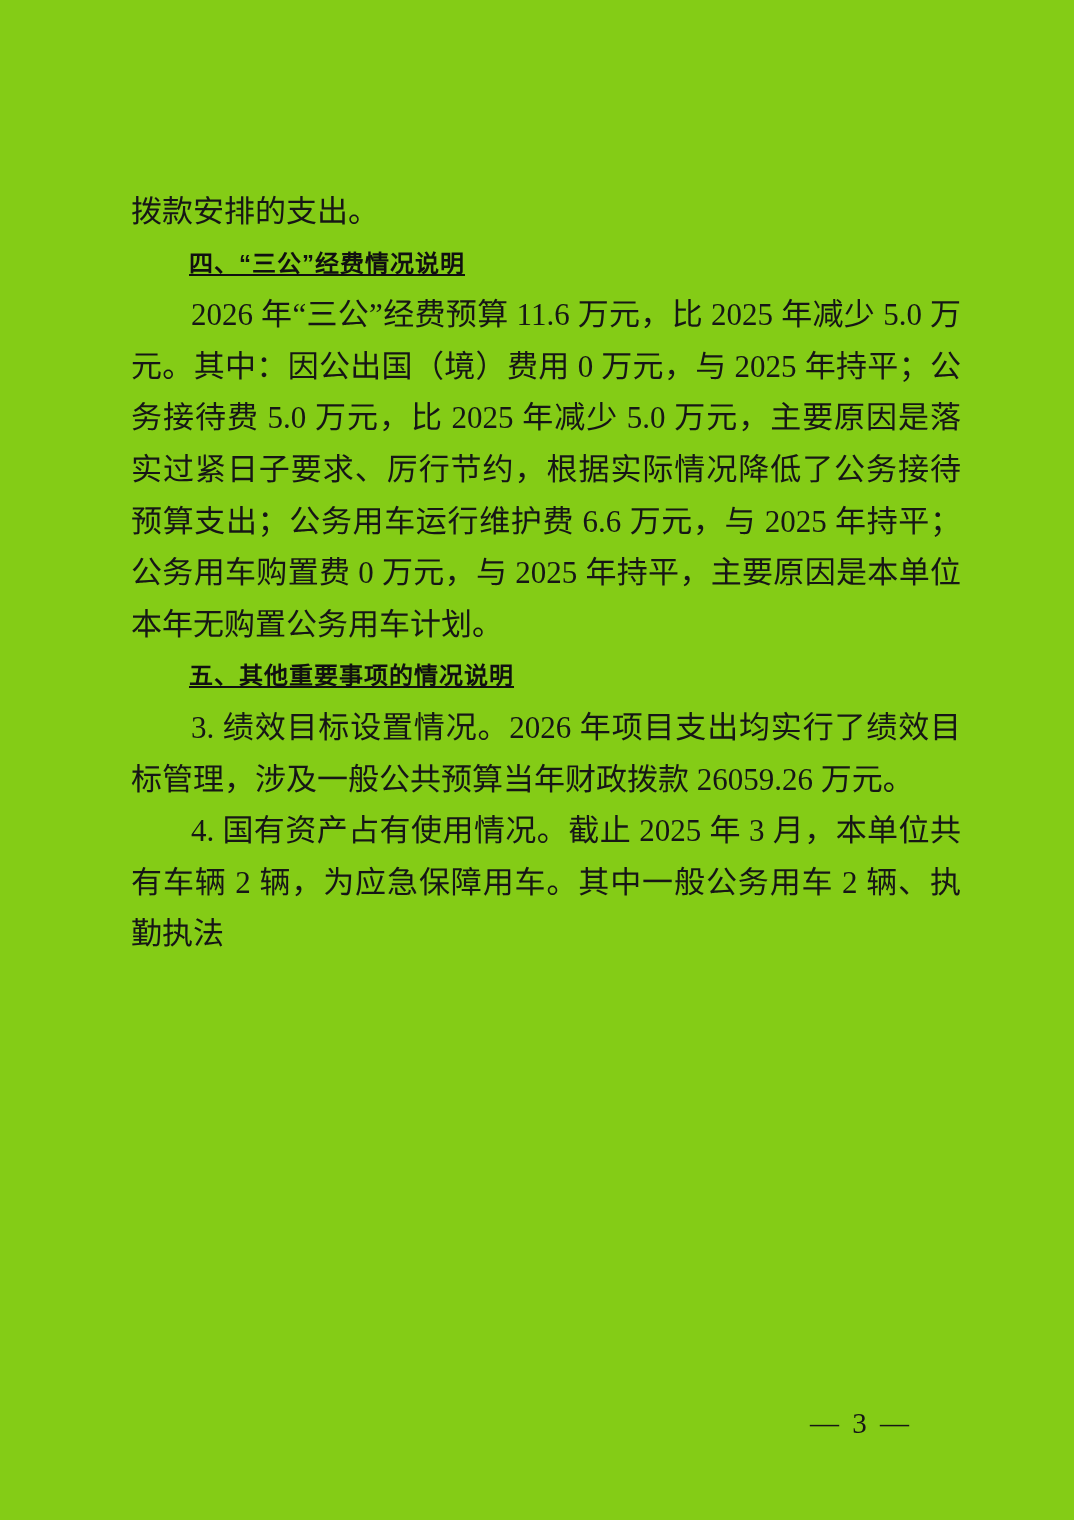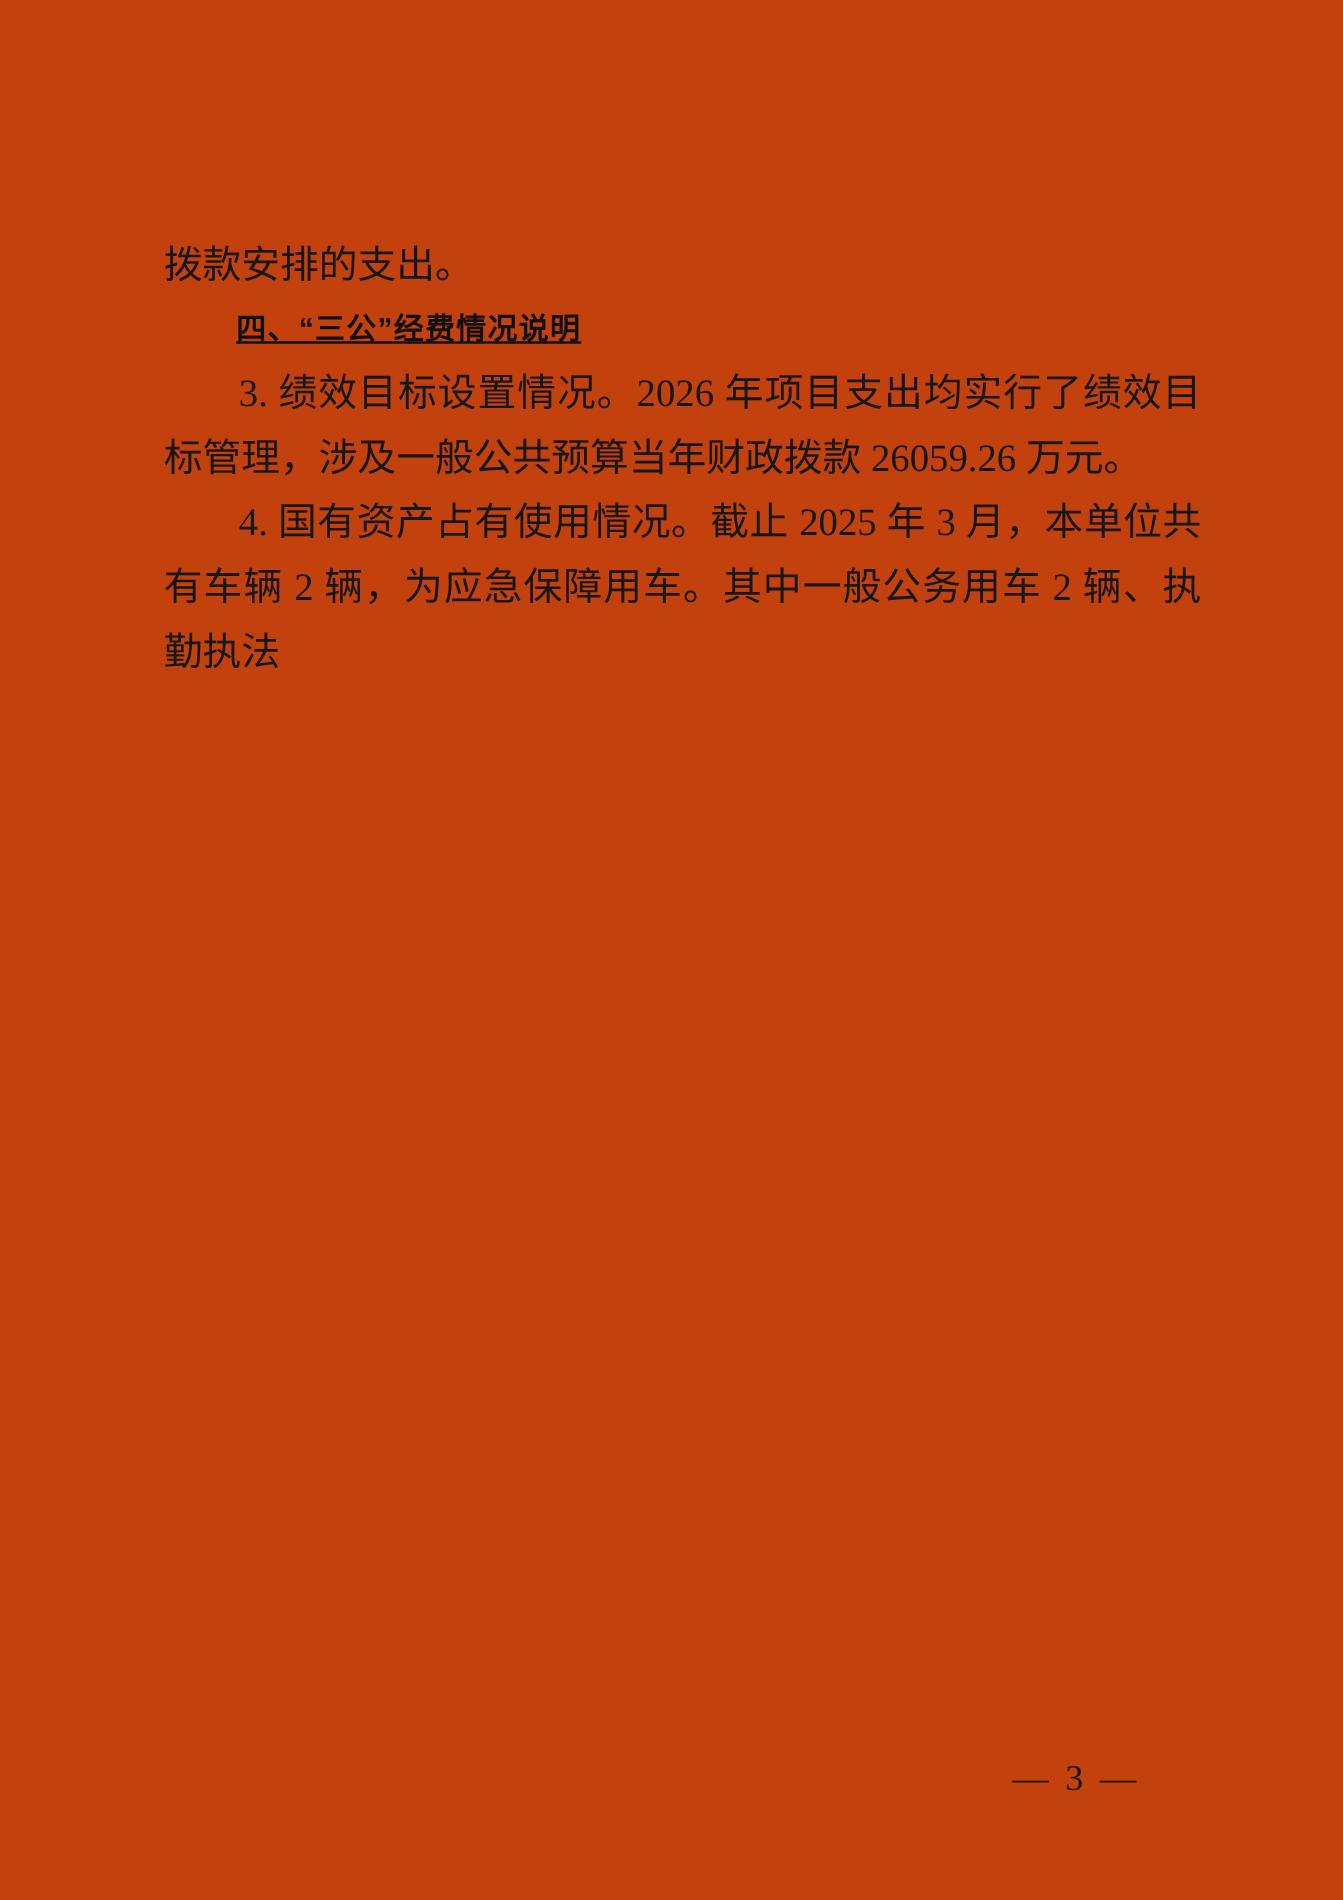--- a/index.html
+++ b/index.html
@@ -4,21 +4,21 @@
 <style>
   html, body {
     margin: 0;
     padding: 0;
     background: #ffffff;
   }
   .page {
     position: relative;
     width: 1074px;
     height: 1520px;
-    background: #c2410c;
+    background: #84cc16;
     overflow: hidden;
     color: #161616;
   }
   .content {
     position: absolute;
     left: 131px;
     top: 186px;
     width: 830px;
   }
   p.body {
@@ -59,21 +59,23 @@
 </style>
 </head>
 <body>
 
 <div class="page">
   <main class="content">
     <p class="body">拨款安排的支出。</p>
 
     <h2 class="heading">四、“三公”经费情况说明</h2>
 
+    <p class="body indent">2026 年“三公”经费预算 11.6 万元，比 2025 年减少 5.0 万元。其中：因公出国（境）费用 0 万元，与 2025 年持平；公务接待费 5.0 万元，比 2025 年减少 5.0 万元，主要原因是落实过紧日子要求、厉行节约，根据实际情况降低了公务接待预算支出；公务用车运行维护费 6.6 万元，与 2025 年持平；公务用车购置费 0 万元，与 2025 年持平，主要原因是本单位本年无购置公务用车计划。</p>
 
+    <h2 class="heading">五、其他重要事项的情况说明</h2>
 
 
 
     <p class="body indent">3. 绩效目标设置情况。2026 年项目支出均实行了绩效目标管理，涉及一般公共预算当年财政拨款 26059.26 万元。</p>
 
     <p class="body indent">4. 国有资产占有使用情况。截止 2025 年 3 月，本单位共有车辆 2 辆，为应急保障用车。其中一般公务用车 2 辆、执勤执法</p>
   </main>
 
   <div class="footer">— 3 —</div>
 </div>

